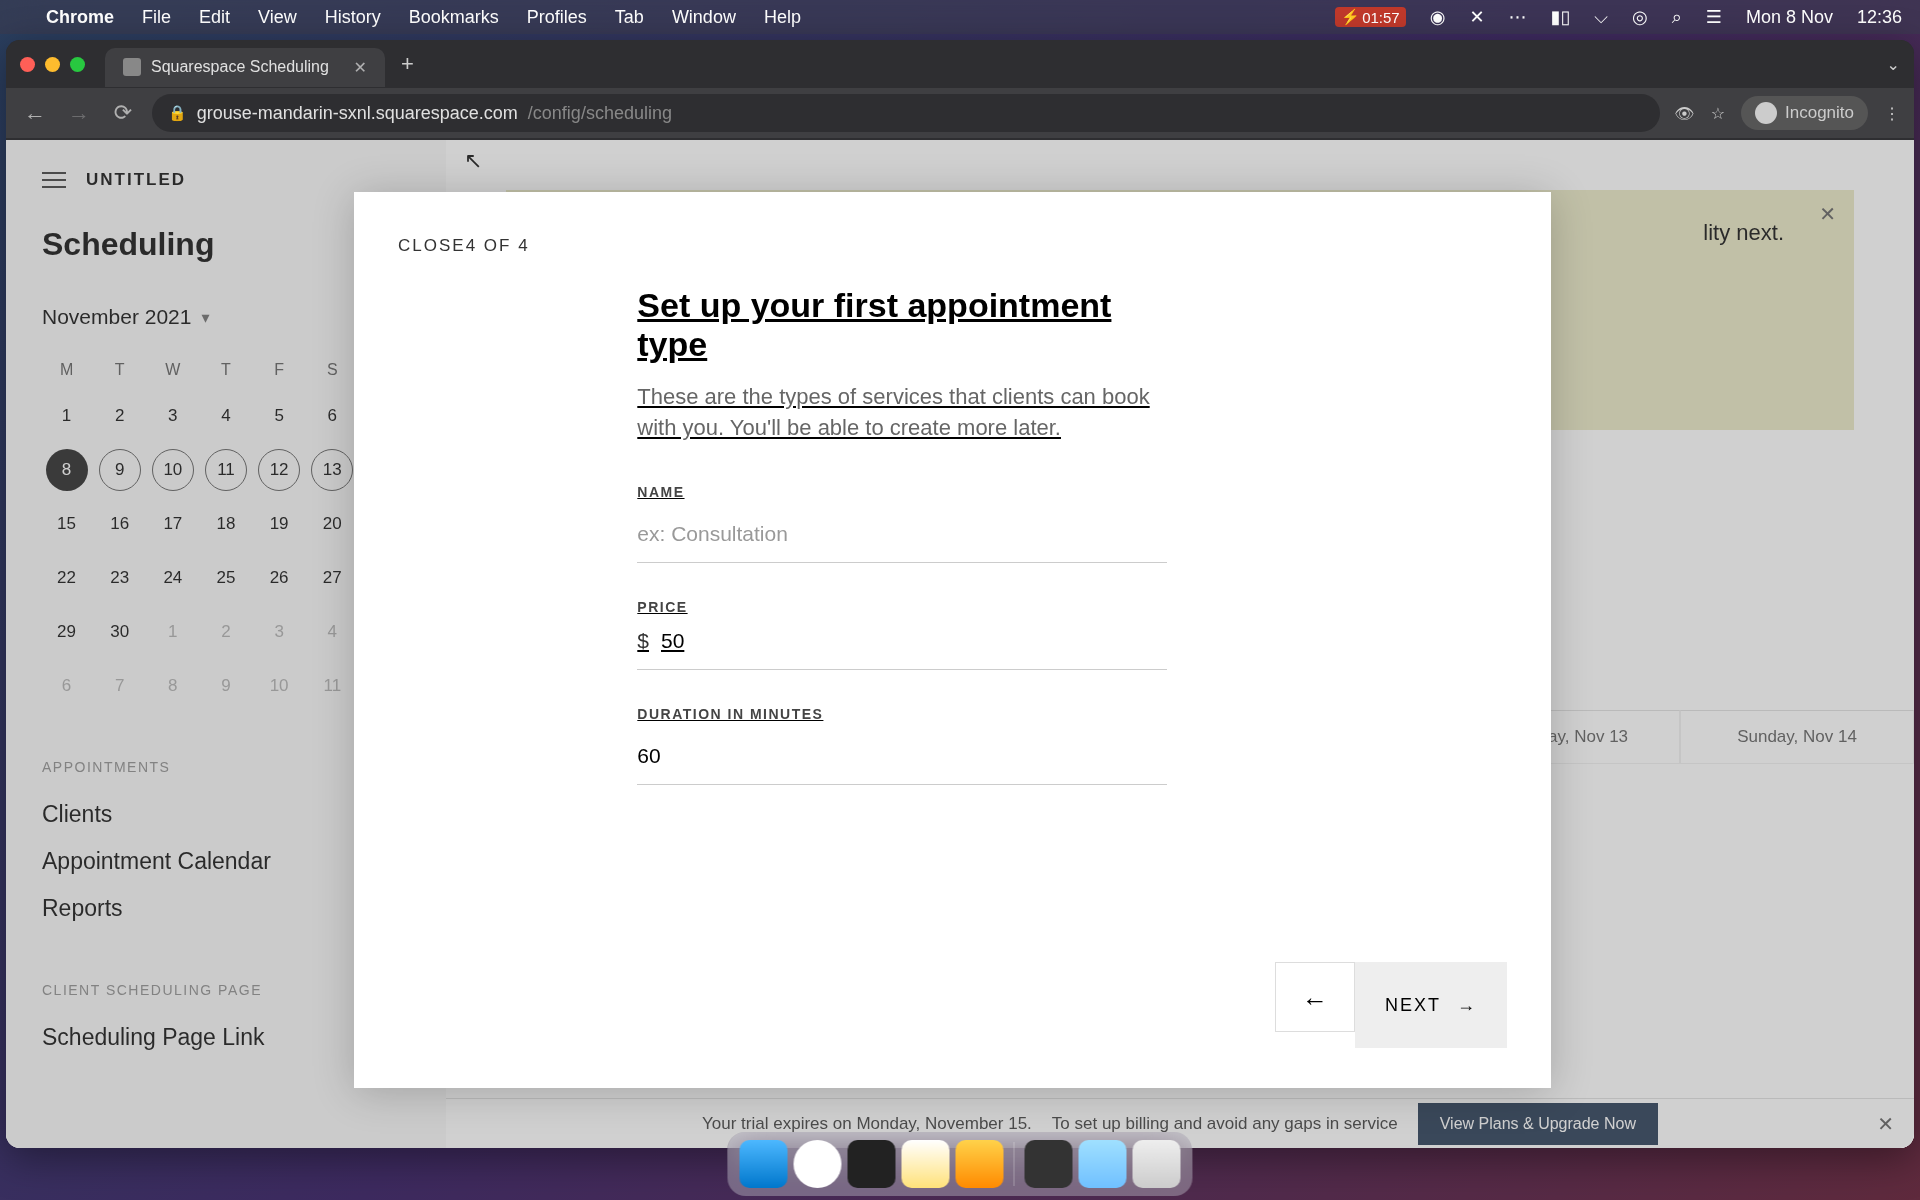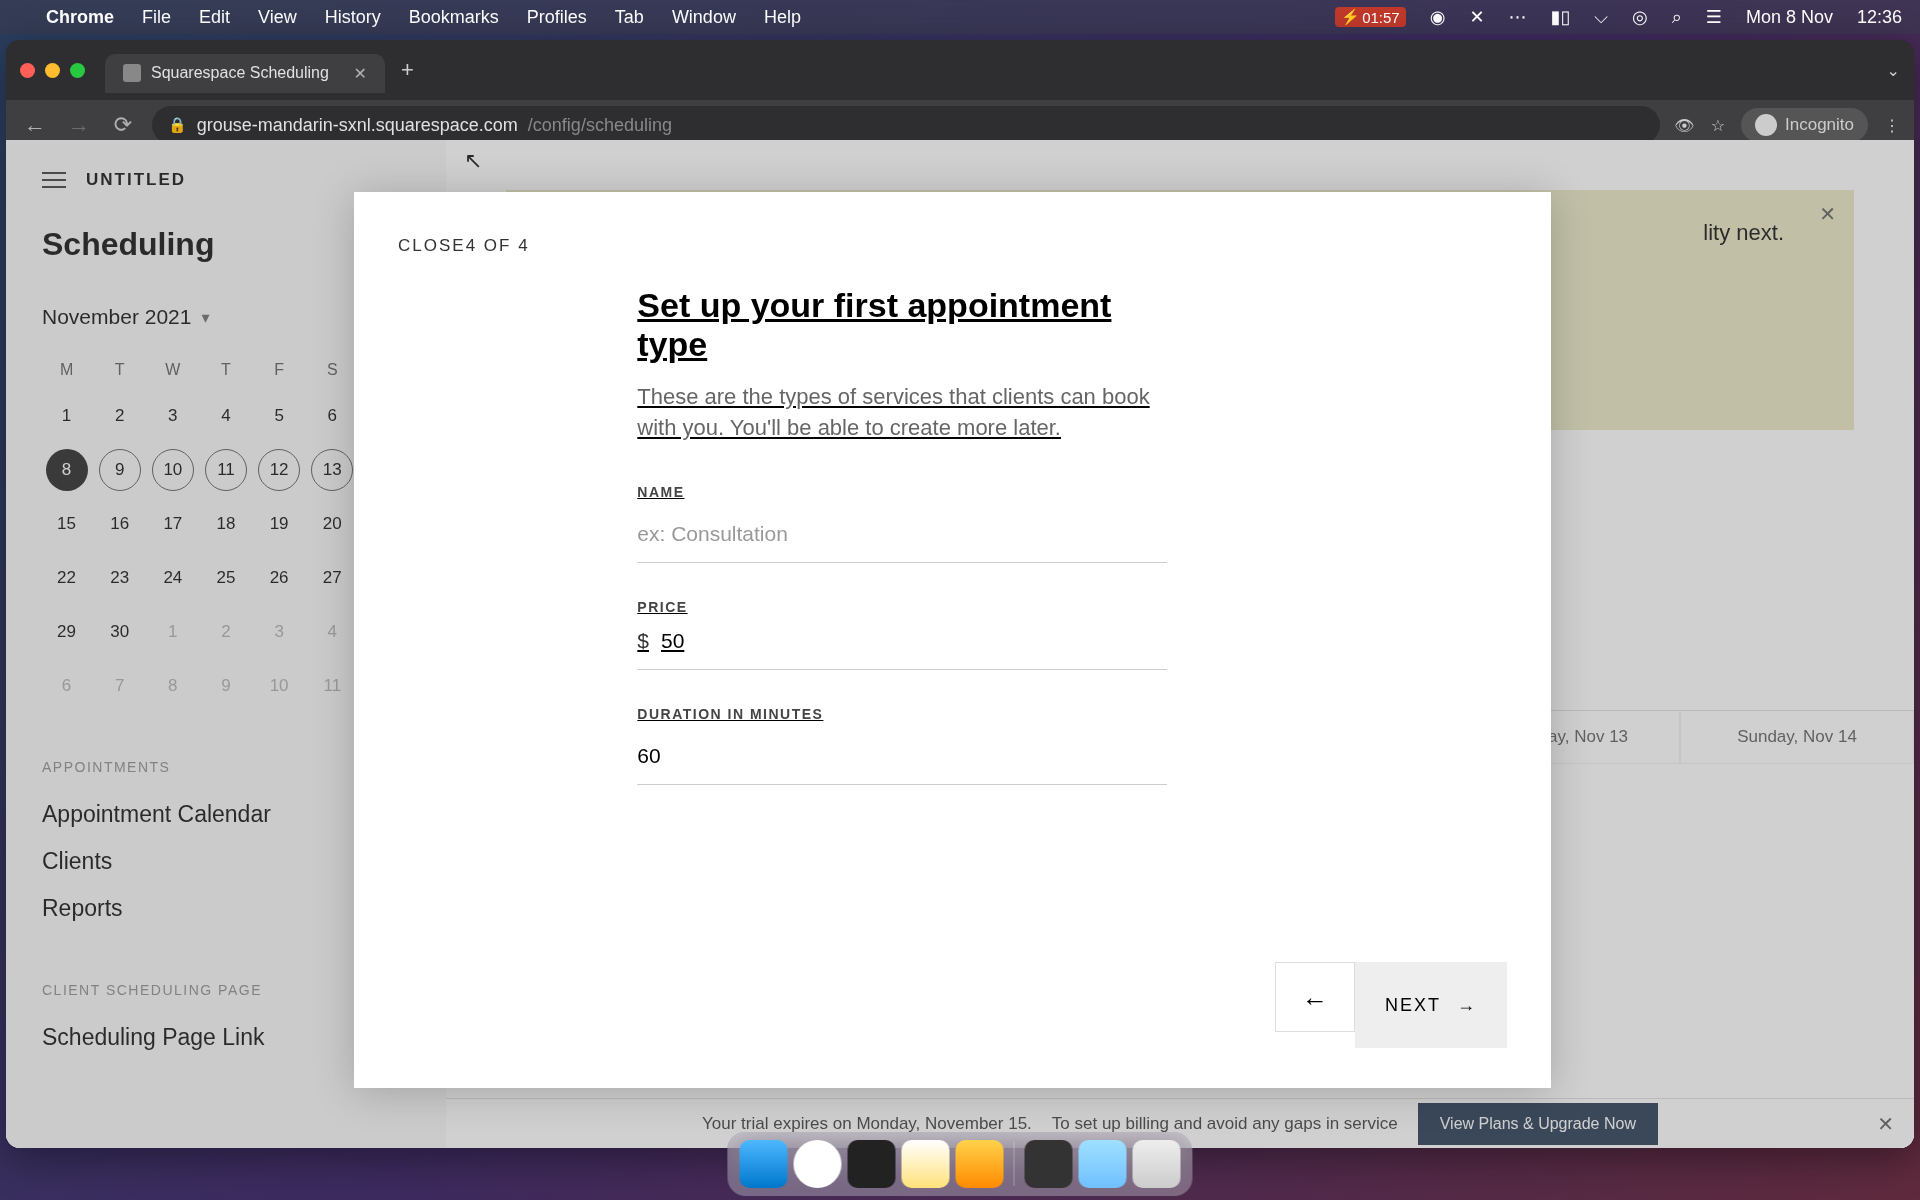--- a/index.html
+++ b/index.html
@@ -36,21 +36,21 @@
   top: 40px;
   left: 6px;
   right: 6px;
   height: 1108px;
   background: #2e2e31;
   border-radius: 14px;
   overflow: hidden;
   box-shadow: 0 10px 40px rgba(0,0,0,0.4);
 }
 .chrome-tabs {
-  height: 60px;
+  height: 48px;
   background: #2e2e31;
   display: flex;
   align-items: center;
   padding: 0 14px;
 }
 .traffic-lights { display: flex; gap: 10px; margin-right: 20px; }
 .tl { width: 15px; height: 15px; border-radius: 50%; }
 .tl.red { background: #ff5f57; }
 .tl.yellow { background: #febc2e; }
 .tl.green { background: #28c840; }
@@ -328,22 +328,22 @@
           <div class="cal-day dim">6</div>
           <div class="cal-day dim">7</div>
           <div class="cal-day dim">8</div>
           <div class="cal-day dim">9</div>
           <div class="cal-day dim">10</div>
           <div class="cal-day dim">11</div>
           <div class="cal-day dim">12</div>
         </div>
 
       <div class="section-label">APPOINTMENTS</div>
+      <div class="nav-item">Clients</div>
       <div class="nav-item">Appointment Calendar</div>
-      <div class="nav-item">Clients</div>
       <div class="nav-item">Reports</div>
 
       <div class="section-label">CLIENT SCHEDULING PAGE</div>
       <div class="nav-item">Scheduling Page Link</div>
     </div>
 
     <div class="main-area">
       <div style="position:absolute; left:18px; top:8px; font-size:22px;">↖</div>
       <div class="yellow-banner">
         <span class="close-banner">✕</span>

